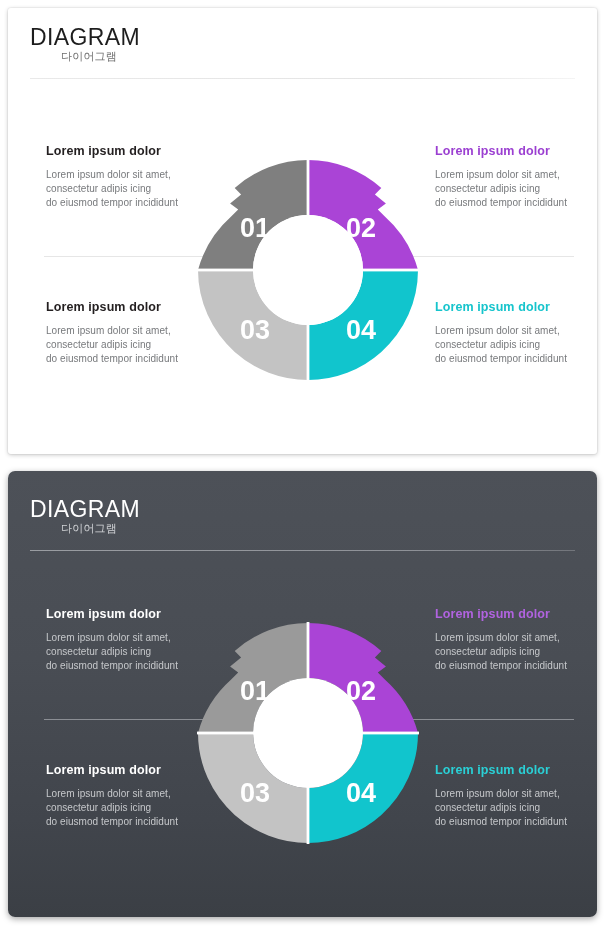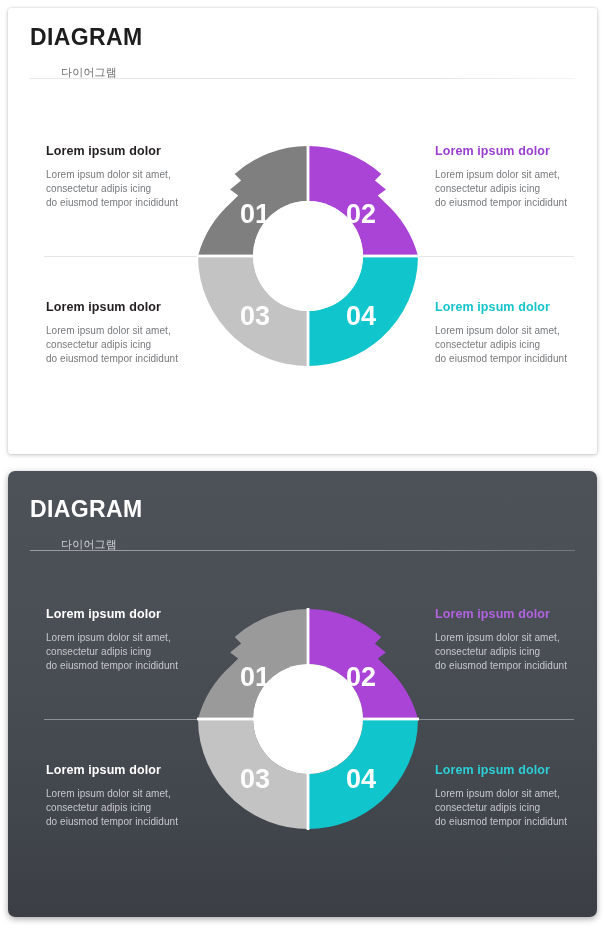--- a/index.html
+++ b/index.html
@@ -37,26 +37,26 @@
     background: linear-gradient(180deg, #4d5158 0%, #494d54 42%, #41454c 78%, #3b3f45 100%);
     box-shadow: 0 2px 6px rgba(0,0,0,.35);
   }
 
   
   .hdr { position: absolute; left: 22px; top: 18px; }
   .hdr-title {
     font-size: 23px;
     letter-spacing: .4px;
     line-height: 1;
-    font-weight: 700;
+    font-weight: 400;
   }
   .hdr-sub {
     font-size: 11px;
     line-height: 1;
-    margin-top: 18px;
+    margin-top: 2px;
     margin-left: 31px;
     letter-spacing: .2px;
   }
   .slide-light .hdr-title { color: #1d1d1d; }
   .slide-light .hdr-sub   { color: #6d6d6d; }
   .slide-dark  .hdr-title { color: #ffffff; }
   .slide-dark  .hdr-sub   { color: #d2d4d7; }
 
   .hdr-rule {
     position: absolute;
@@ -107,21 +107,21 @@
   }
   .slide-light .b-title.neutral { color: #231f20; }
   .slide-light .b-body          { color: #77797c; }
   .slide-dark  .b-title.neutral { color: #ffffff; }
   .slide-dark  .b-body          { color: #c6c8cb; }
 
   
   .donut {
     position: absolute;
     left: 189px;
-    top: 137px;
+    top: 151px;
     width: 222px;
     height: 222px;
     text-align: right;
   }
   .donut svg { display: block; width: 222px; height: 222px; }
 </style>
 </head>
 <body>
 
 <div class="slide slide-light">

